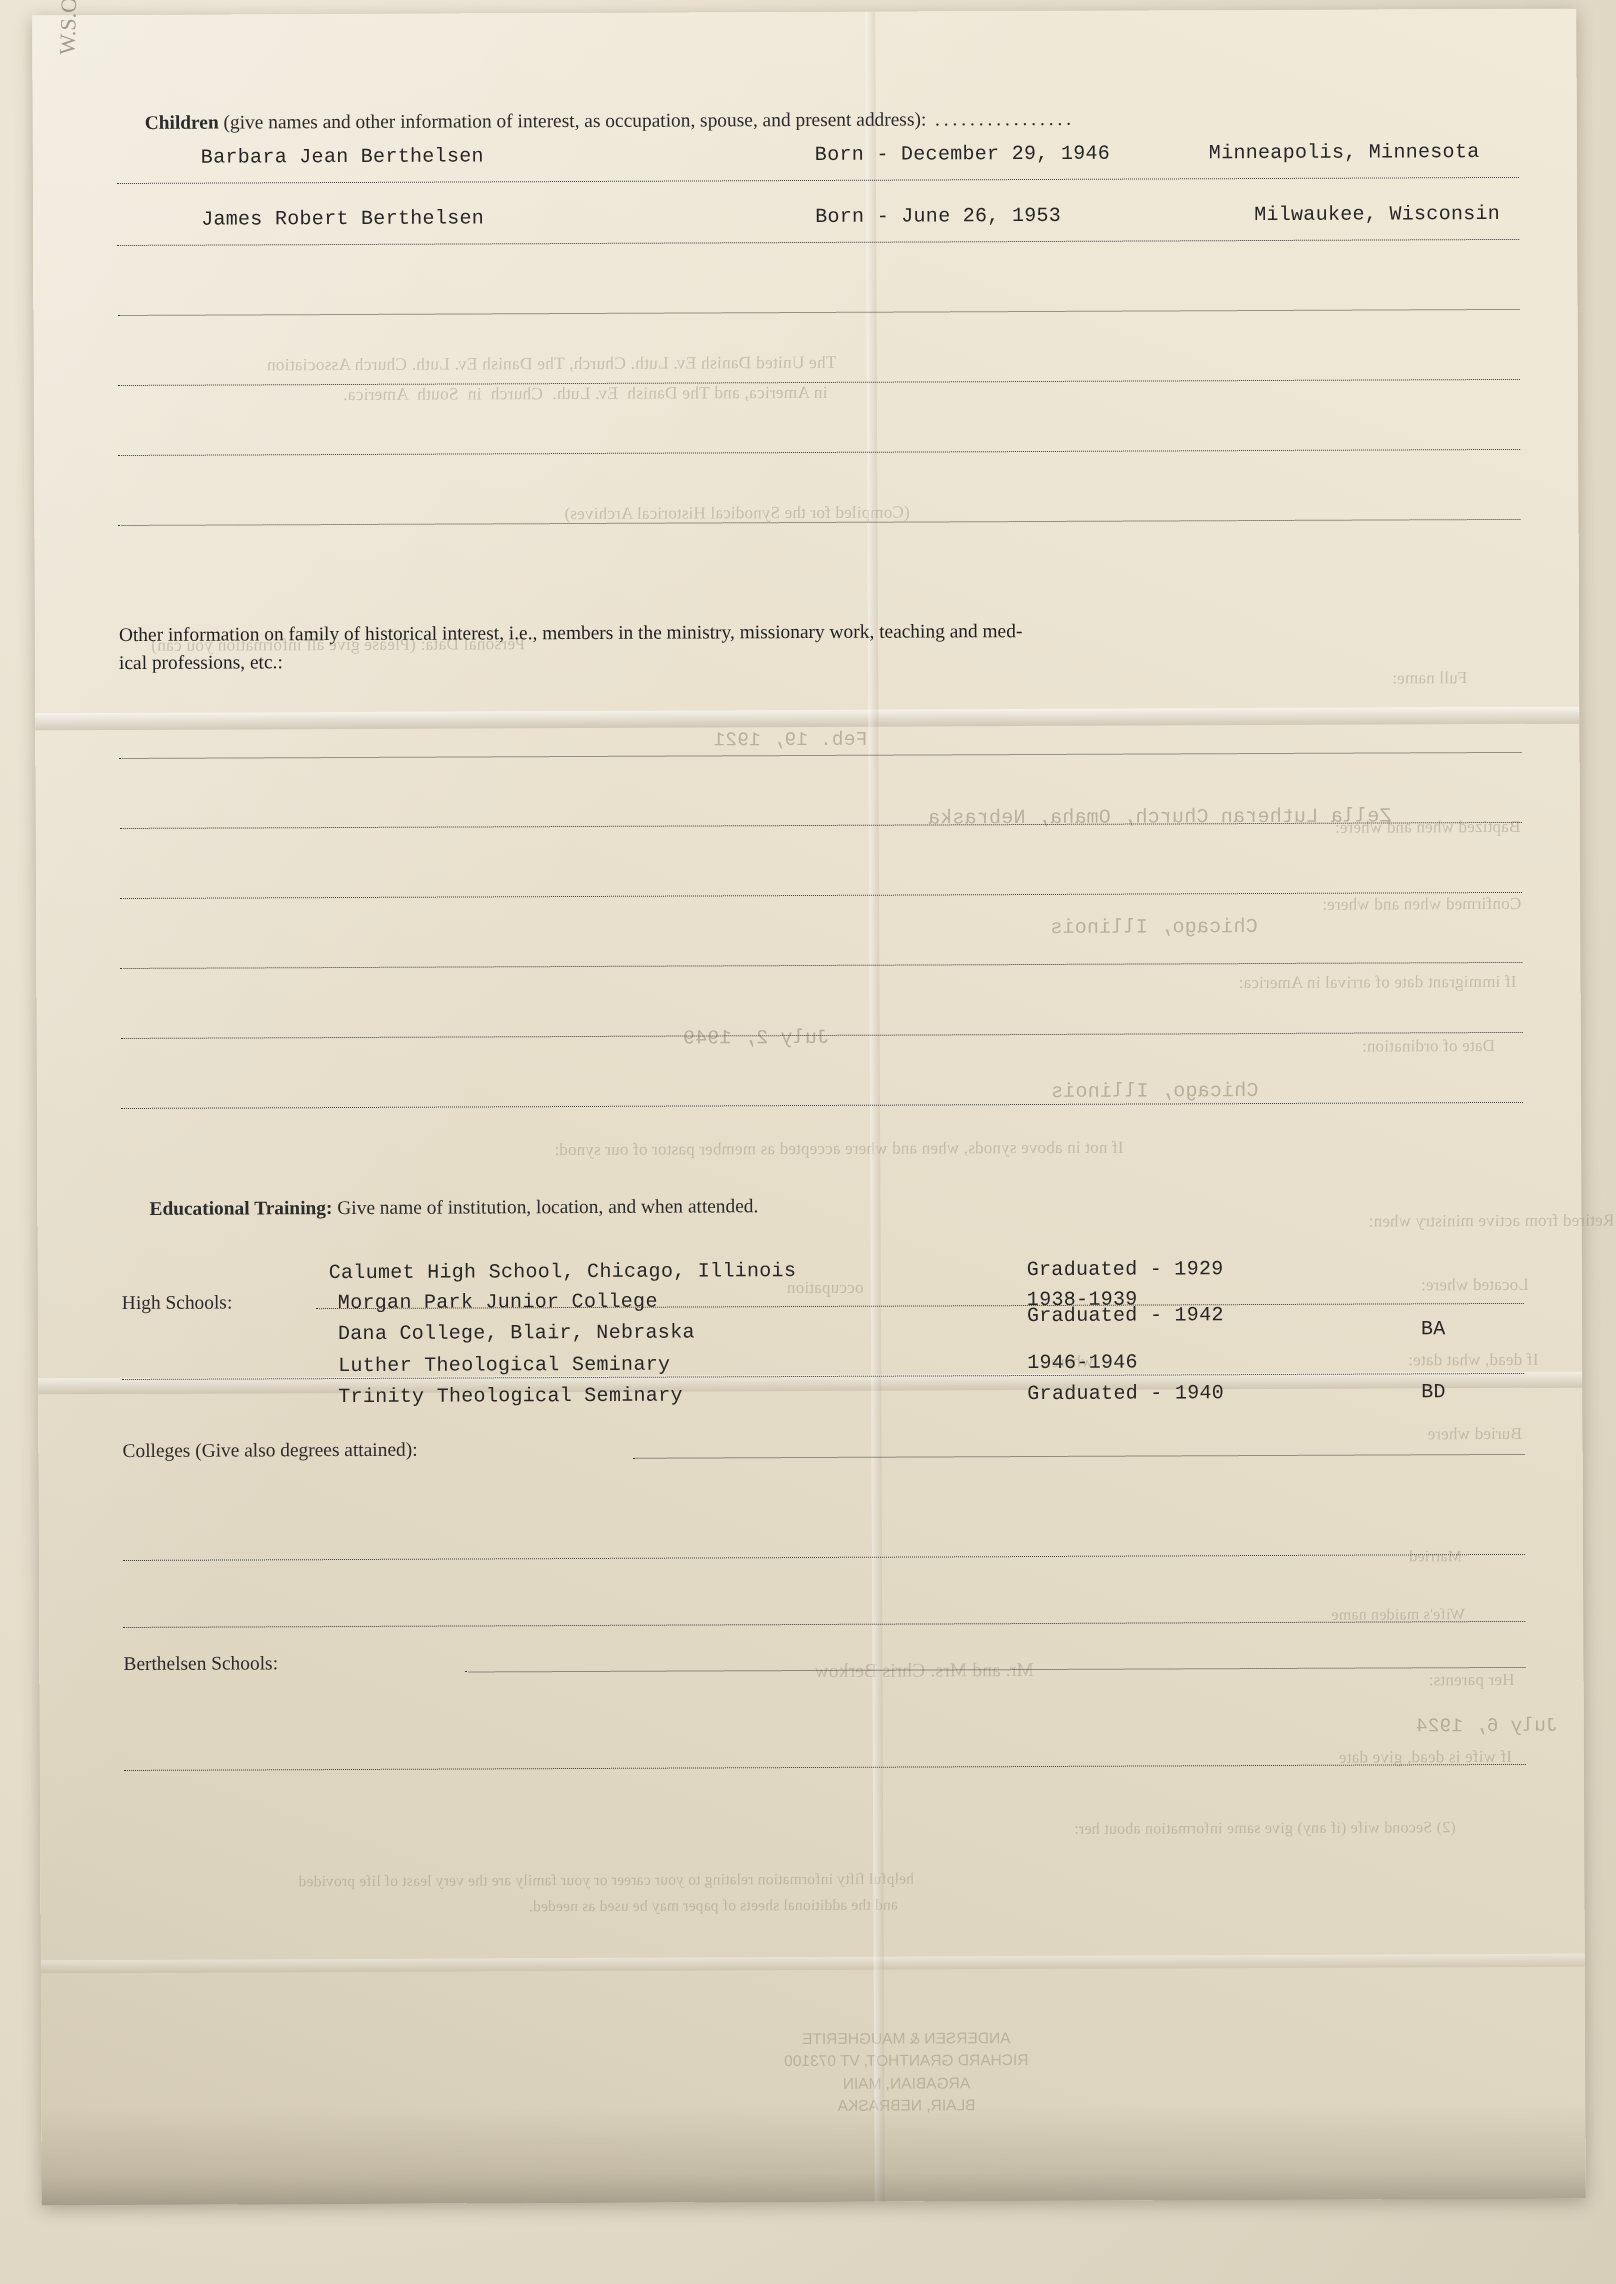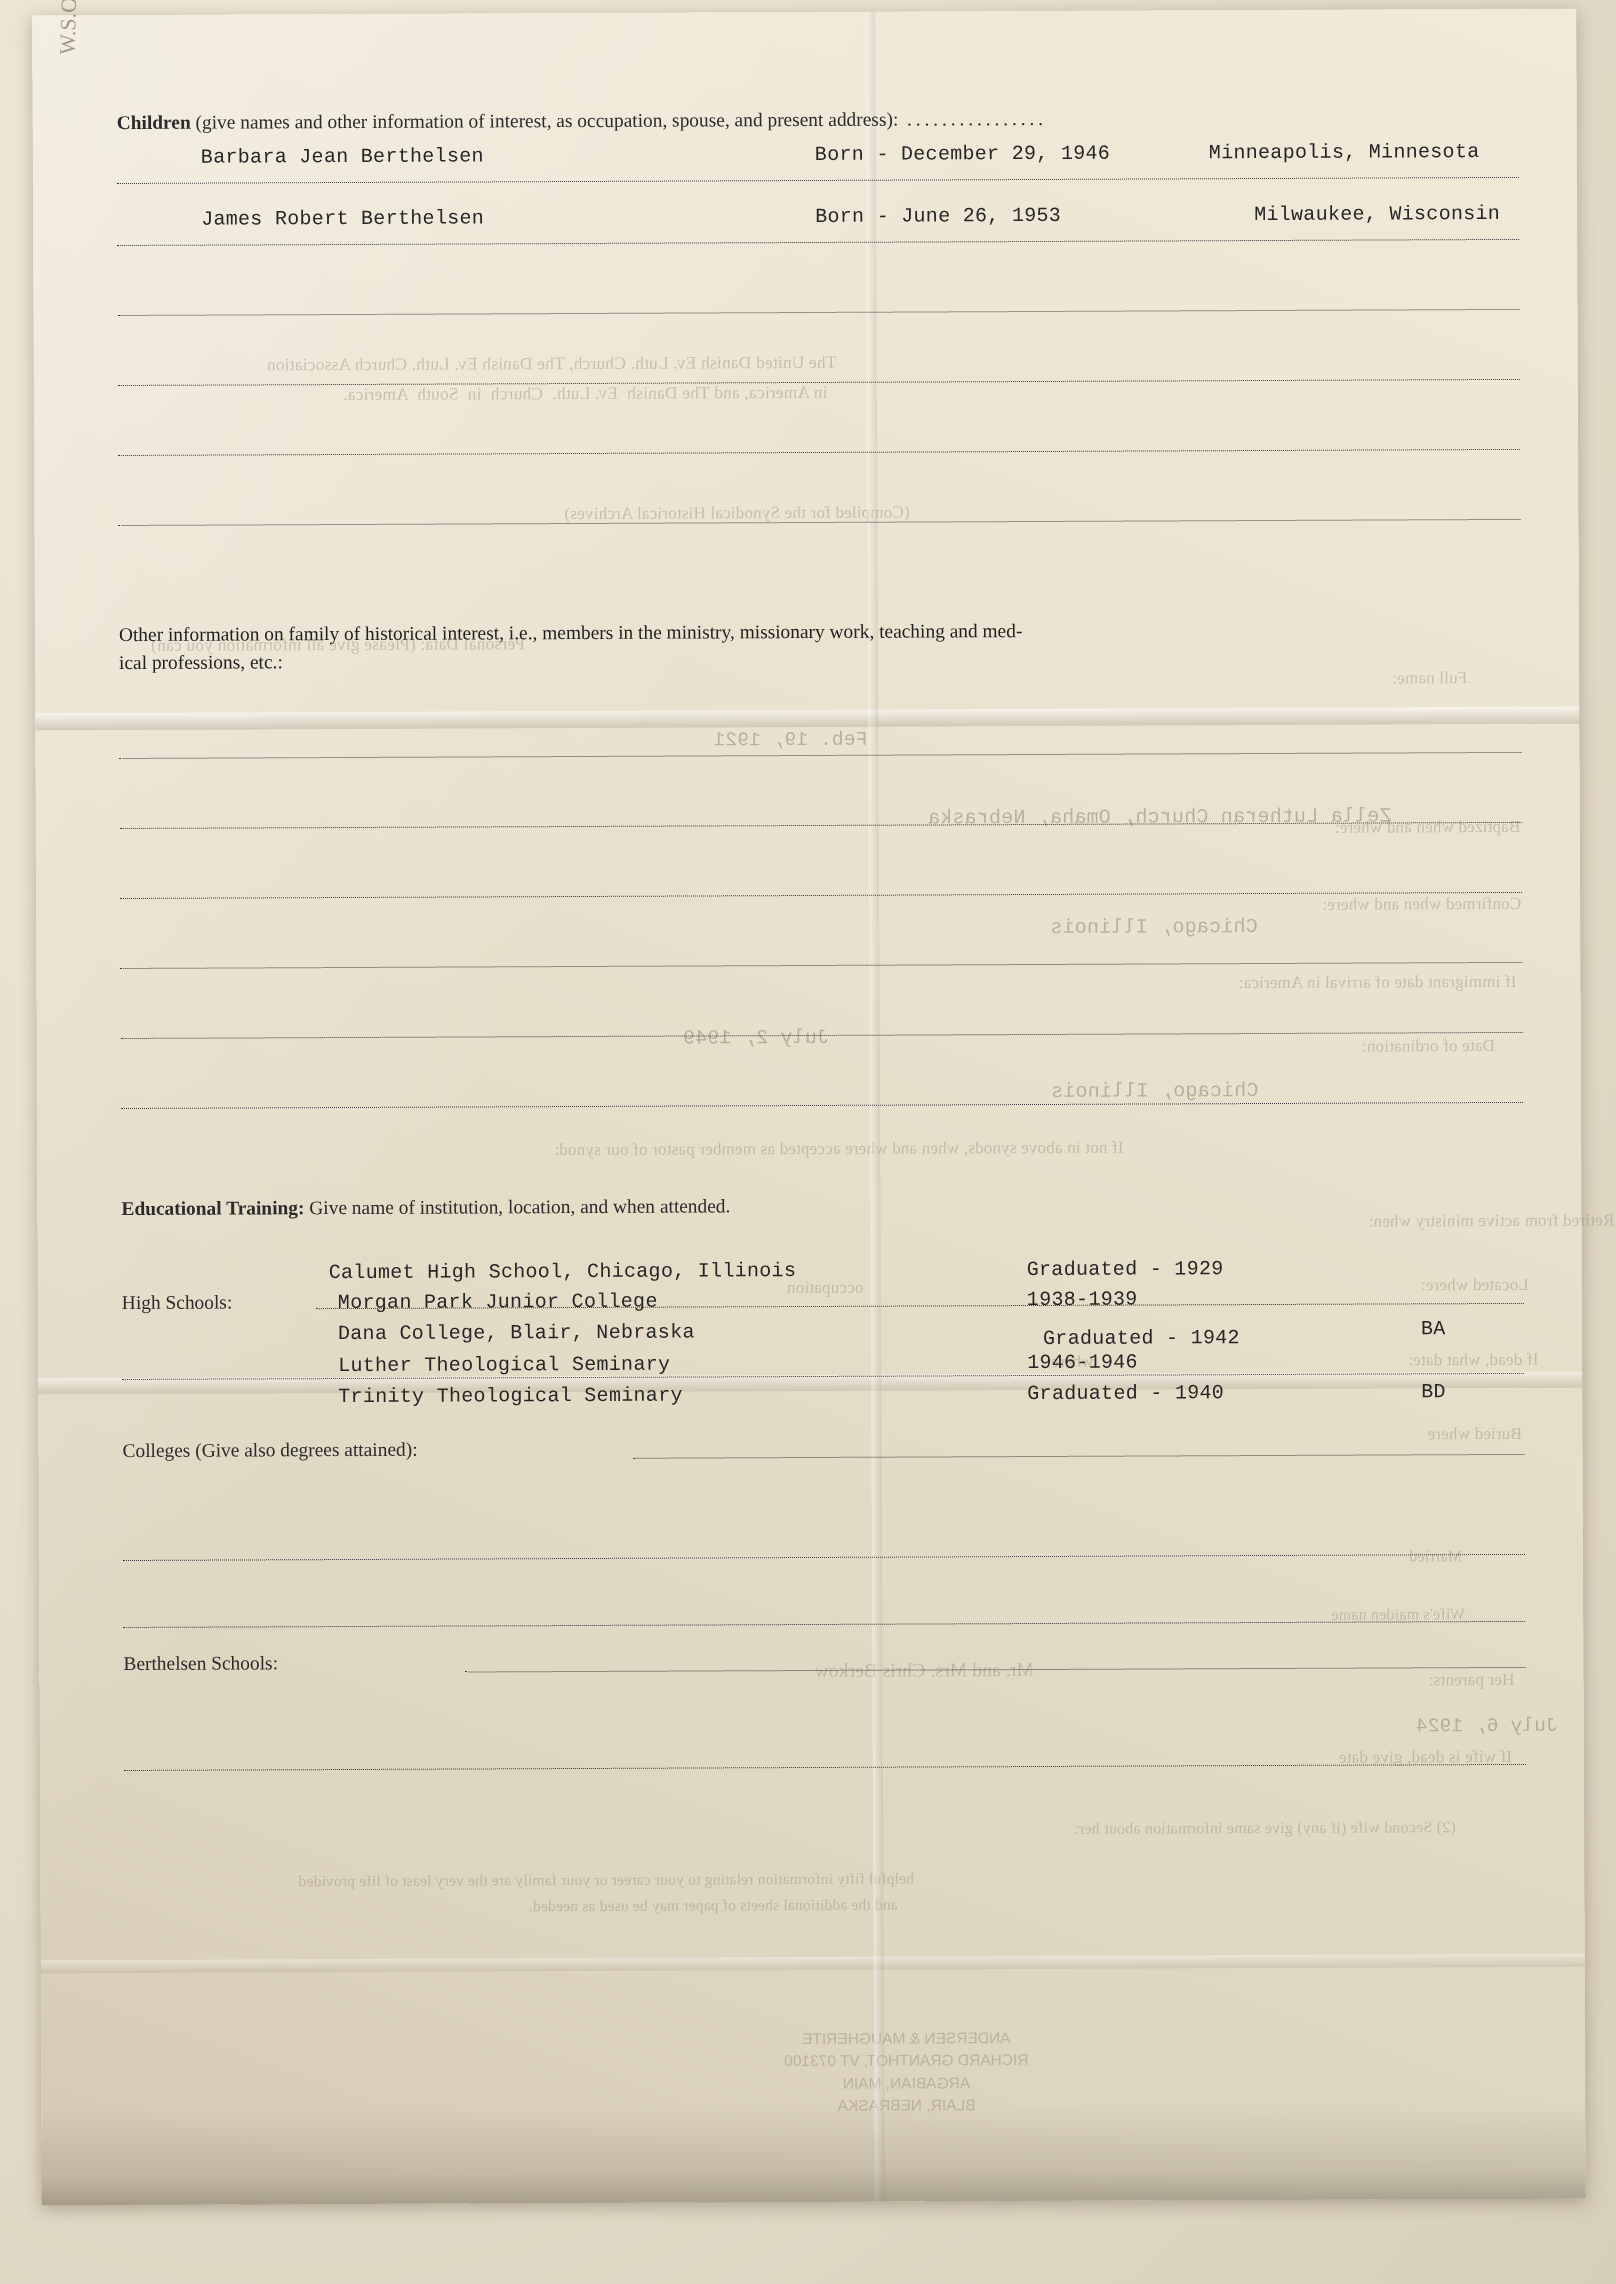--- a/index.html
+++ b/index.html
@@ -62,21 +62,21 @@
     position:absolute;
     left:84px; top:97px;
     width:1402px;
   }
 
   .lbl{
     font-family:"Liberation Serif", serif;
     font-size:19.4px;
     color:#2b2b2b;
   }
-  .lbl b{font-weight:bold;}
+  .lbl b{font-weight:bold;margin-left:28px;}
 
   .row{position:relative;}
 
   .dots{
     border-bottom:1.9px dotted #3a3a3a;
     height:0;
   }
 
   .dotline{
     position:relative;
@@ -256,21 +256,21 @@
           <div class="dots" style="position:absolute; left:194px; right:0; top:54px;"></div>
           <div class="dots" style="position:absolute; left:0; right:0; top:124px;"></div>
 
           <div class="typed" style="left:207px; top:6.5px;">Calumet High School, Chicago, Illinois</div>
           <div class="typed" style="left:905px; top:6.5px;">Graduated - 1929</div>
 
           <div class="typed" style="left:216px; top:37px;">Morgan Park Junior College</div>
           <div class="typed" style="left:905px; top:37px;">1938-1939</div>
 
           <div class="typed" style="left:216px; top:68px;">Dana College, Blair, Nebraska</div>
-          <div class="typed" style="left:905px; top:76px;margin-left:16px;">Graduated - 1942</div>
+          <div class="typed" style="left:905px; top:53px;">Graduated - 1942</div>
           <div class="typed" style="left:1299px; top:68px;">BA</div>
 
           <div class="typed" style="left:216px; top:100px;">Luther Theological Seminary</div>
           <div class="typed" style="left:905px; top:100px;">1946-1946</div>
 
           <div class="typed" style="left:216px; top:131px;">Trinity Theological Seminary</div>
           <div class="typed" style="left:905px; top:131px;">Graduated - 1940</div>
           <div class="typed" style="left:1299px; top:131px;">BD</div>
         </div>
 

